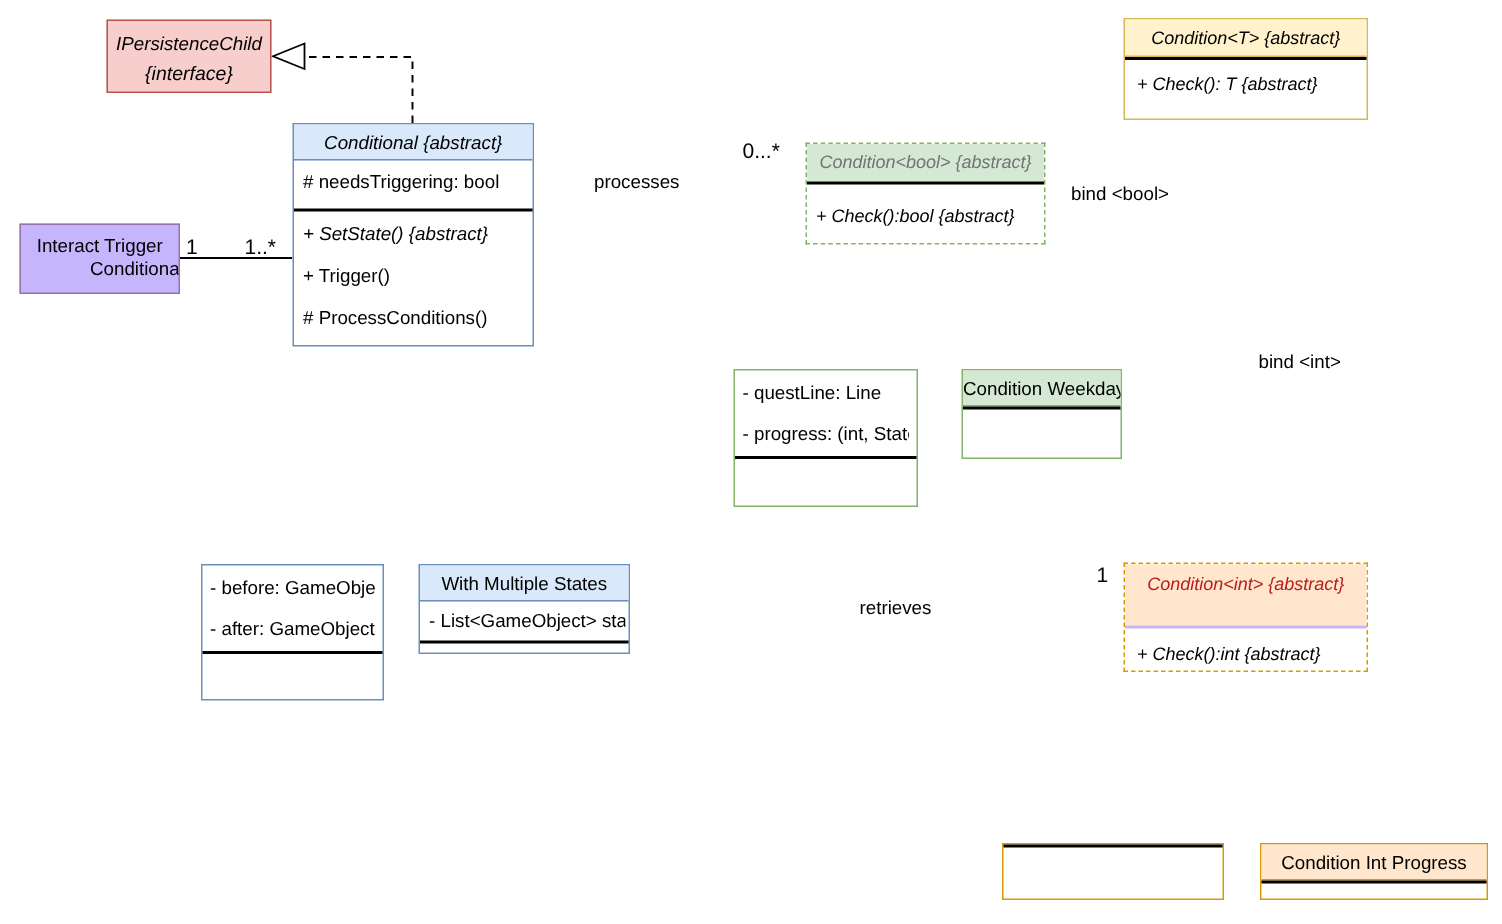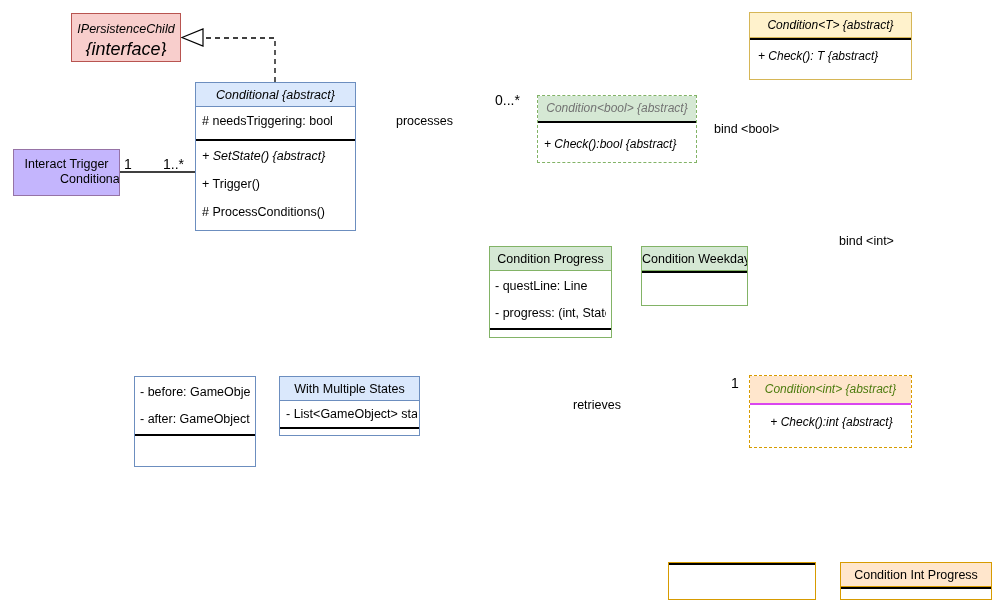--- a/index.html
+++ b/index.html
@@ -156,21 +156,21 @@
       <path d="M831,448 L822,470 L840,470 Z" fill="#ffffff" stroke="#000000" stroke-width="1.2"></path>
       <line x1="831" y1="470" x2="831" y2="522" stroke="#000000" stroke-width="1.3"></line>
       <line x1="742" y1="522" x2="915" y2="522" stroke="#000000" stroke-width="1.3"></line>
       <line x1="742" y1="522" x2="742" y2="562" stroke="#000000" stroke-width="1.3"></line>
       <line x1="915" y1="522" x2="915" y2="562" stroke="#000000" stroke-width="1.3"></line>
     </g>
   </int></bool></svg>
 
   <div class="uml-box box-red" style="left:71px; top:13px; width:110px; height:49px;">
     <div class="uml-row ital" style="text-align:center; font-size:12.5px; line-height:14px; padding-top:8px; color:#000;">IPersistenceChild</div>
-    <div class="uml-row ital" style="text-align:center; font-size:18px; line-height:14px; padding-top:6px; color:#000;">{interface}</div>
+    <div class="uml-row ital" style="text-align:center; font-size:13px; line-height:14px; padding-top:6px; color:#000;">{interface}</div>
   </div>
 
   <div class="uml-box box-blue" style="left:195px; top:82px; width:161px; height:149px;">
     <div class="uml-header hdr-blue ital" style="height:24px; line-height:24px; font-size:12.5px; color:#000;">Conditional {abstract}</div>
     <div class="uml-section" style="height:32px; padding:7px 6px 0 6px;">
       <div class="uml-row" style="font-size:12.5px; line-height:15px; color:#000;"># needsTriggering: bool</div>
     </div>
     <div class="uml-section sep-blue" style="height:92px; padding:8px 6px 0 6px;">
       <div class="uml-row ital" style="font-size:12.5px; line-height:15px; color:#000;">+ SetState() {abstract}</div>
       <div class="uml-row" style="font-size:12.5px; line-height:15px; margin-top:13px; color:#000;">+ Trigger()</div>
@@ -184,43 +184,42 @@
   </div>
 
   <div class="uml-box box-green-dash" style="left:537px; top:95px; width:160px; height:68px;">
     <div class="uml-header hdr-green ital" style="height:25px; line-height:25px; font-size:12px; color:#737373;">Condition&lt;bool&gt; {abstract}</div>
     <div class="uml-section sep-blue" style="height:41px; padding:14px 6px 0 6px; border-top:2px solid #000;">
       <div class="uml-row ital" style="font-size:12px; line-height:15px; color:#000;">+ Check():bool {abstract}</div>
     </div>
   </div>
 
   <div class="uml-box box-green" style="left:489px; top:246px; width:123px; height:92px;">
-    <div class="uml-header hdr-green" style="height:24px; line-height:24px; font-size:12.5px; border-bottom:1px solid #82b366; color:#000;">Condition Progress</div>
     <div class="uml-section" style="height:57px; padding:8px 5px 0 5px;">
       <div class="uml-row" style="font-size:12.5px; line-height:15px; color:#000;">- questLine: Line</div>
       <div class="uml-row" style="font-size:12.5px; line-height:15px; margin-top:12px; color:#000;">- progress: (int, State)</div>
     </div>
     <div class="uml-section" style="height:9px; border-top:2px solid #000;"></div>
   </div>
 
   <div class="uml-box box-green" style="left:641px; top:246px; width:107px; height:60px;">
     <div class="uml-header hdr-green" style="height:24px; line-height:24px; font-size:12.5px; border-bottom:1px solid #82b366; color:#000;">Condition Weekday</div>
     <div class="uml-section" style="height:8px; border-top:2px solid #000;"></div>
   </div>
 
   <div class="uml-box box-orange" style="left:749px; top:12px; width:163px; height:68px;">
     <div class="uml-header hdr-lightyellow ital" style="height:25px; line-height:25px; font-size:12px; border-bottom:1px solid #d6b656; color:#000;">Condition&lt;T&gt; {abstract}</div>
     <div class="uml-section" style="height:41px; padding:9px 6px 0 8px; border-top:2px solid #000;">
       <div class="uml-row ital" style="font-size:12px; line-height:15px; color:#000;">+ Check(): T {abstract}</div>
     </div>
   </div>
 
   <div class="uml-box box-orange-dash" style="left:749px; top:375px; width:163px; height:73px;">
-    <div class="uml-header hdr-peach ital" style="height:27px; line-height:27px; font-size:12px; color:#4d7c0f;">Condition&lt;int&gt; {abstract}</div>
-    <div class="uml-section" style="height:44px; padding:10px 6px 0 8px; border-top:2px solid #d946ef;text-align:center;">
+    <div class="uml-header hdr-peach ital" style="height:41px; line-height:27px; font-size:12px; color:#b91c1c;">Condition&lt;int&gt; {abstract}</div>
+    <div class="uml-section" style="height:44px; padding:10px 6px 0 8px; border-top:2px solid #c4b5fd;">
       <div class="uml-row ital" style="font-size:12px; line-height:15px; color:#000;">+ Check():int {abstract}</div>
     </div>
   </div>
 
   <div class="uml-box box-blue" style="left:134px; top:376px; width:122px; height:91px;">
     <div class="uml-section" style="height:57px; padding:8px 5px 0 5px;">
       <div class="uml-row" style="font-size:12.5px; line-height:15px; color:#000;">- before: GameObject</div>
       <div class="uml-row" style="font-size:12.5px; line-height:15px; margin-top:12px; color:#000;">- after: GameObject</div>
     </div>
     <div class="uml-section" style="height:8px; border-top:2px solid #000;"></div>

